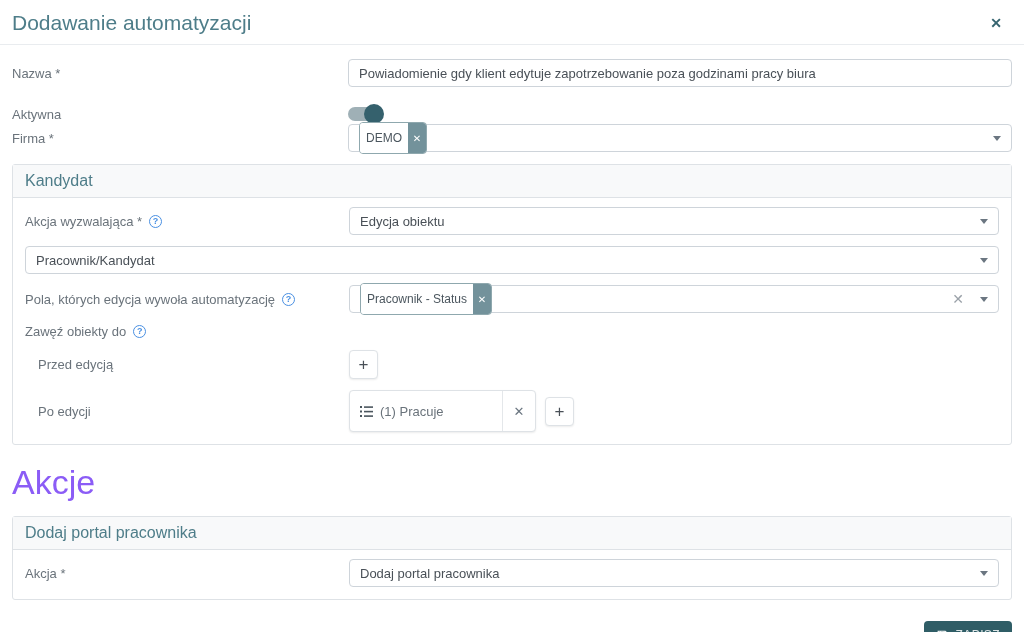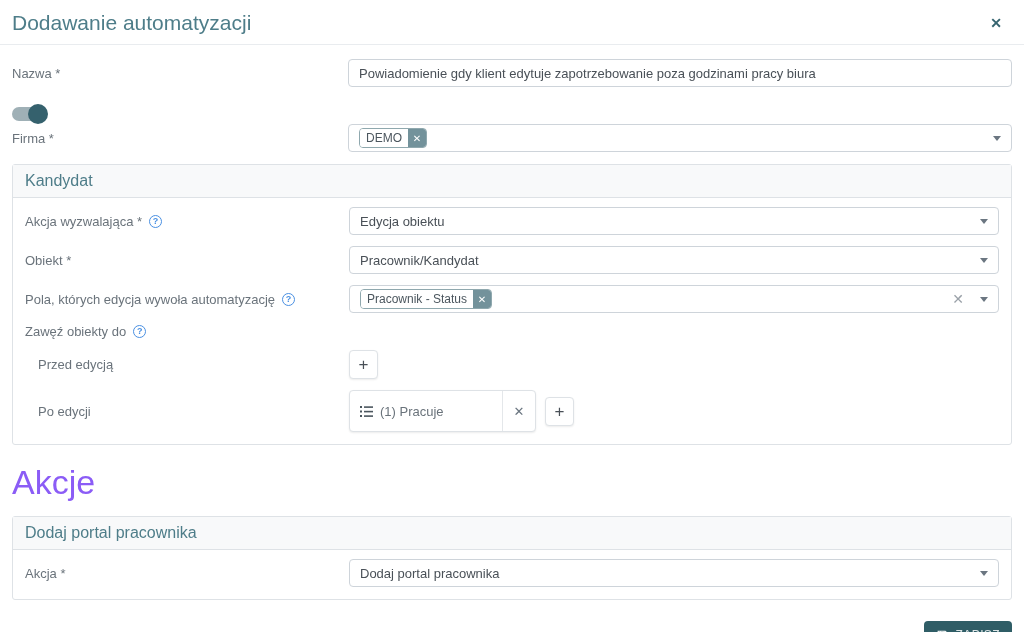--- a/index.html
+++ b/index.html
@@ -52,21 +52,21 @@
   .caret {
     width: 0; height: 0; margin-left: auto;
     border-left: 4px solid transparent; border-right: 4px solid transparent;
     border-top: 5px solid #6b7681;
   }
   .clear-x { color: #9aa1a8; font-size: 14px; line-height: 1; margin-left: auto; margin-right: 16px; cursor: pointer; }
   .clear-x + .caret { margin-left: 0; }
 
   
   .tag {
-    display: inline-flex; align-items: stretch; height: 20px;
+    display: inline-flex; align-items: stretch; height: 32px;
     border: 1px solid #8fa8ae; border-radius: 4px; overflow: hidden;
     font-size: 12px; background: #fff;
   }
   .tag-text { display: flex; align-items: center; padding: 0 6px; color: #4b565e; background: #fff; }
   .tag-x {
     display: flex; align-items: center; justify-content: center;
     background: #73929b; color: #fff; width: 18px; font-size: 10px; cursor: pointer;
   }
 
   
@@ -133,20 +133,21 @@
   </div>
 
   <div class="content">
 
     <div class="form-row" style="margin-top:14px;">
       <div class="row-label">Nazwa *</div>
       <input class="text-input" type="text" value="Powiadomienie gdy klient edytuje zapotrzebowanie poza godzinami pracy biura" style="">
     </div>
 
     <div class="form-row" style="margin-top:17px;">
+      <div class="row-label">Aktywna</div>
       <div class="row-field">
         <div class="toggle">
           <div class="toggle-knob"></div>
         </div>
       </div>
     </div>
 
     <div class="form-row" style="">
       <div class="row-label">Firma *</div>
       <div class="select-box">
@@ -167,21 +168,20 @@
             <span>Akcja wyzwalająca *</span>
             <span class="help-icon">?</span>
           </div>
           <div class="select-box">
             <span>Edycja obiektu</span>
             <span class="caret"></span>
           </div>
         </div>
 
         <div class="form-row">
-          <div class="row-label">Obiekt *</div>
           <div class="select-box">
             <span>Pracownik/Kandydat</span>
             <span class="caret"></span>
           </div>
         </div>
 
         <div class="form-row">
           <div class="row-label">
             <span>Pola, których edycja wywoła automatyzację</span>
             <span class="help-icon">?</span>

